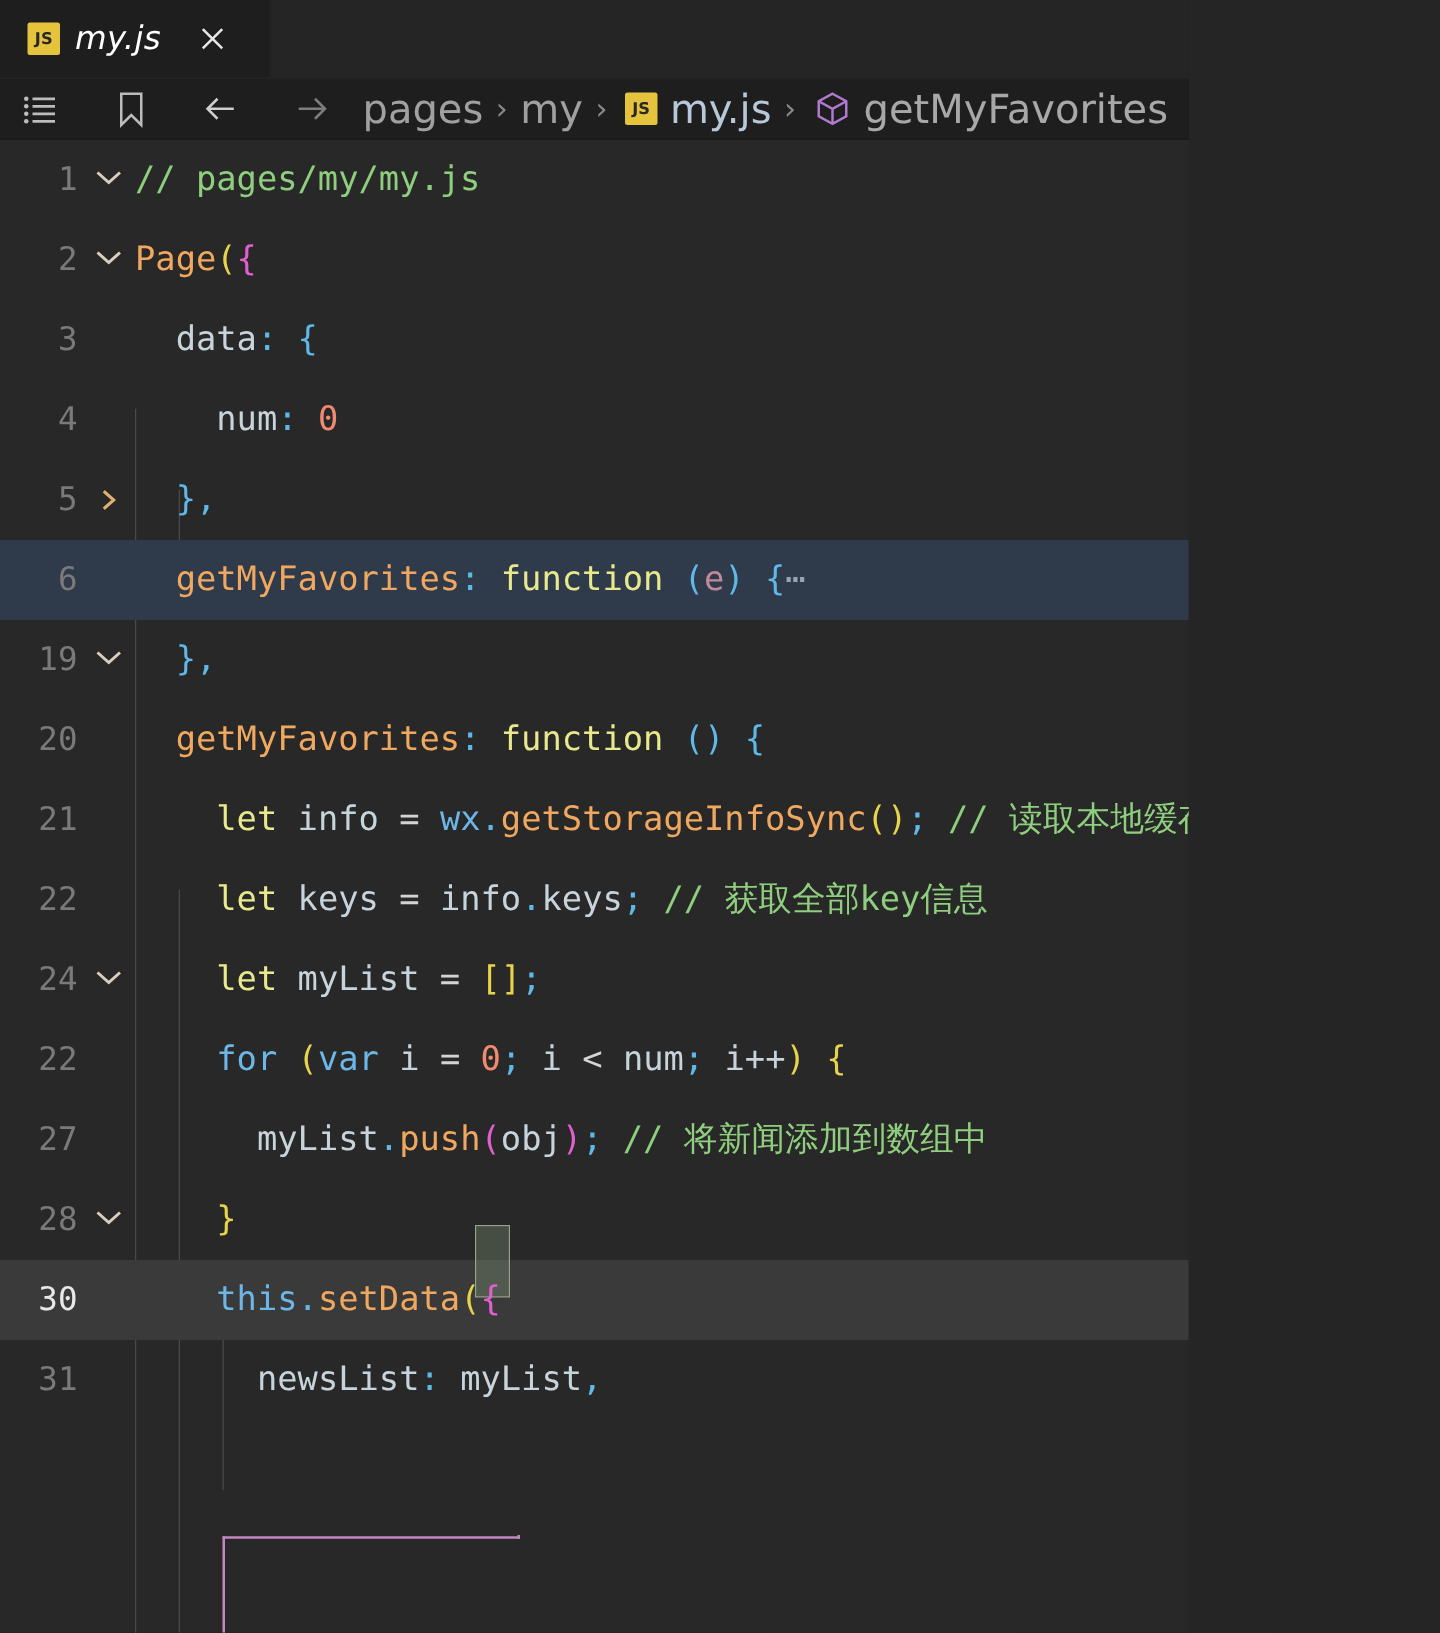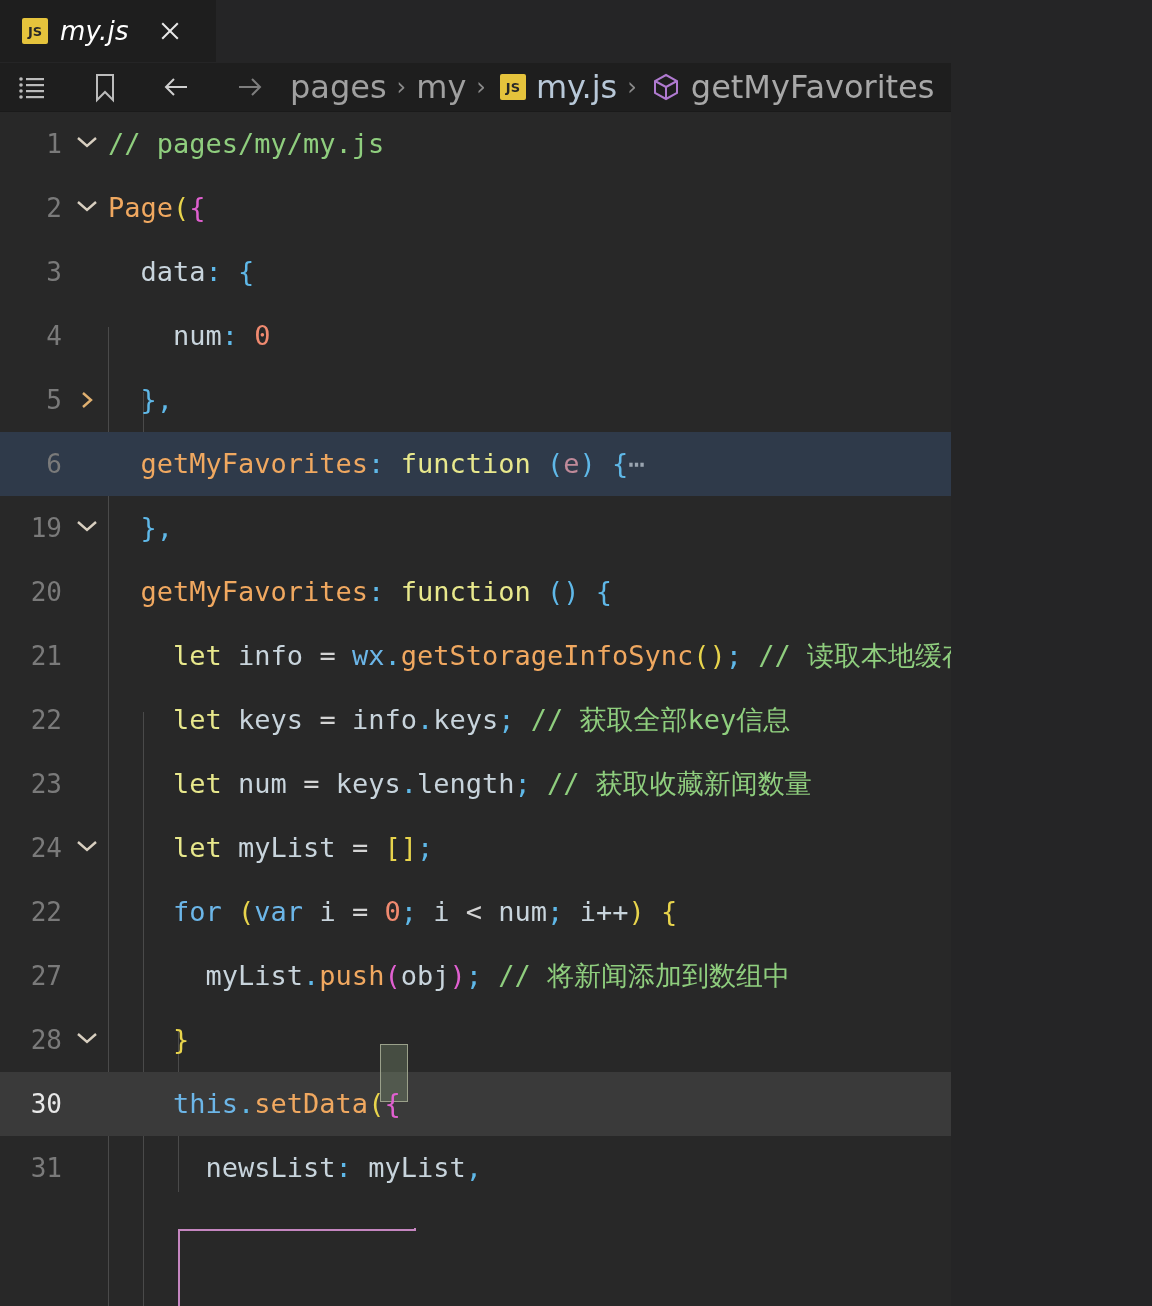--- a/index.html
+++ b/index.html
@@ -265,25 +265,20 @@
       <span class="fold"></span>
       <span class="code">    <span class="c-key">let</span> <span class="c-var">info</span> <span class="c-op">=</span> <span class="c-ctrl">wx</span><span class="c-b-blue">.</span><span class="c-fn">getStorageInfoSync</span><span class="c-b-yellow">()</span><span class="c-punct">;</span> <span class="c-comment">// 读取本地缓存信息</span></span>
     </div>
 
     <div class="row">
       <span class="gutter">22</span>
       <span class="fold"></span>
       <span class="code">    <span class="c-key">let</span> <span class="c-var">keys</span> <span class="c-op">=</span> <span class="c-var">info</span><span class="c-b-blue">.</span><span class="c-var">keys</span><span class="c-punct">;</span> <span class="c-comment">// 获取全部key信息</span></span>
     </div>
 
-    <div class="row">
-      <span class="gutter">23</span>
-      <span class="fold"></span>
-      <span class="code">    <span class="c-key">let</span> <span class="c-var">num</span> <span class="c-op">=</span> <span class="c-var">keys</span><span class="c-b-blue">.</span><span class="c-var">length</span><span class="c-punct">;</span> <span class="c-comment">// 获取收藏新闻数量</span></span>
-    </div>
 
     <div class="row">
       <span class="gutter">24</span>
       <span class="fold"></span>
       <span class="code">    <span class="c-key">let</span> <span class="c-var">myList</span> <span class="c-op">=</span> <span class="c-b-yellow">[]</span><span class="c-punct">;</span></span>
     </div>
 
     <div class="row">
       <span class="gutter">22</span>
       <span class="fold">

